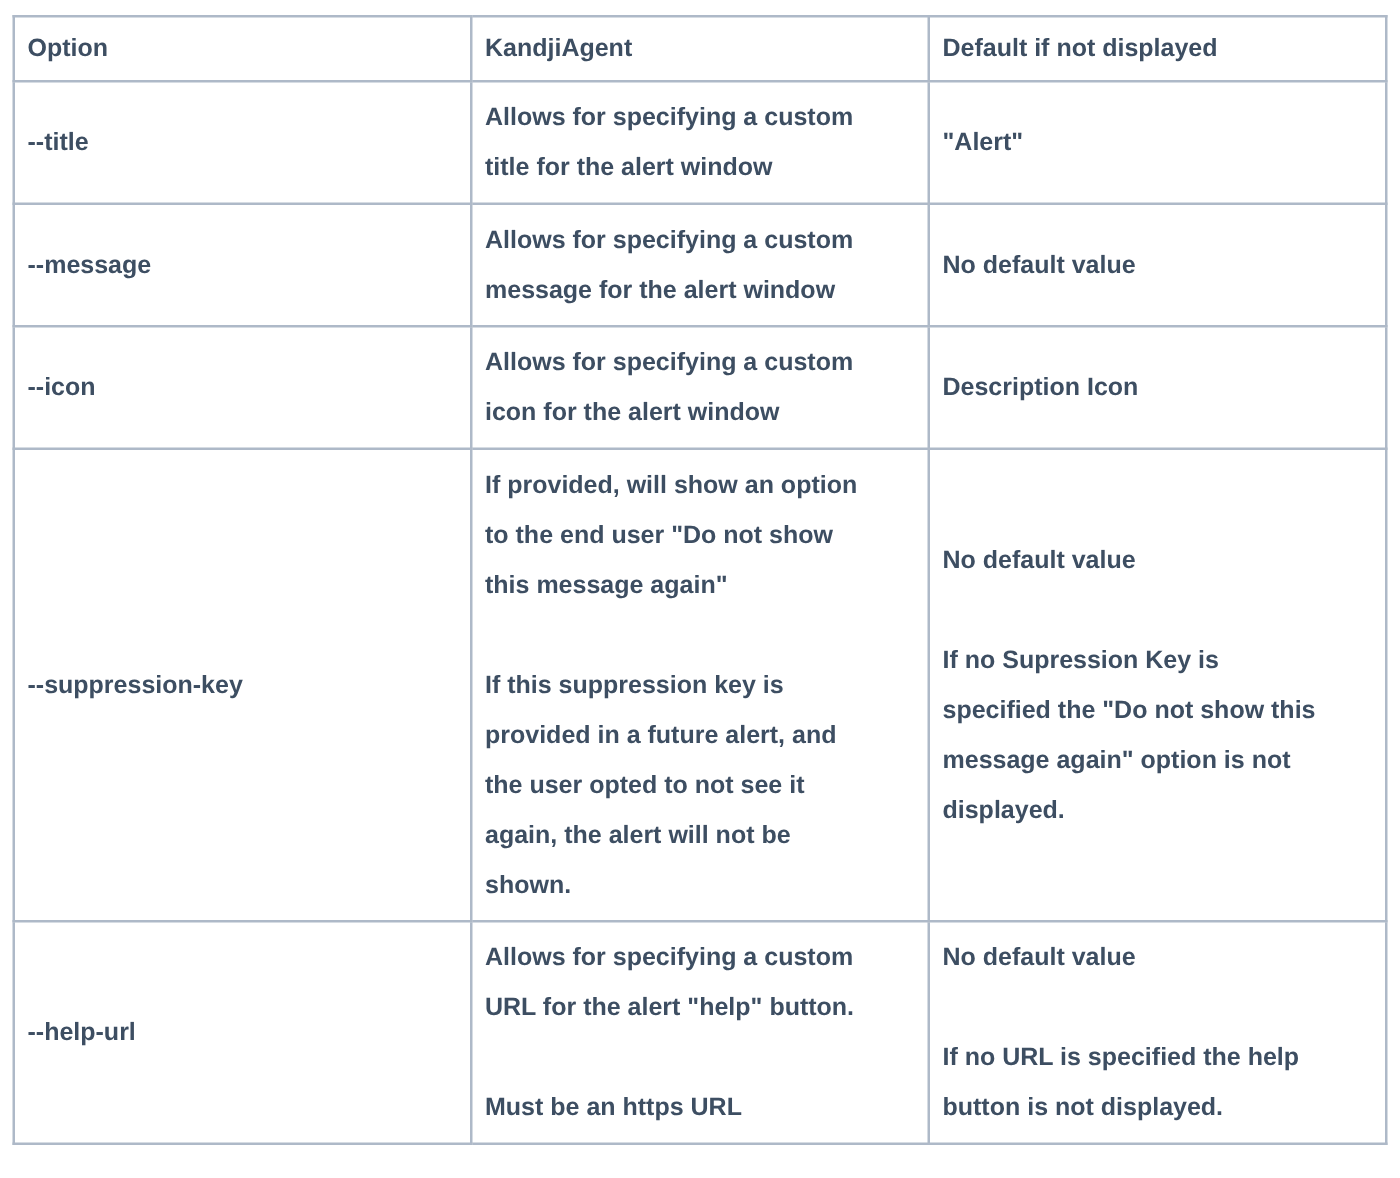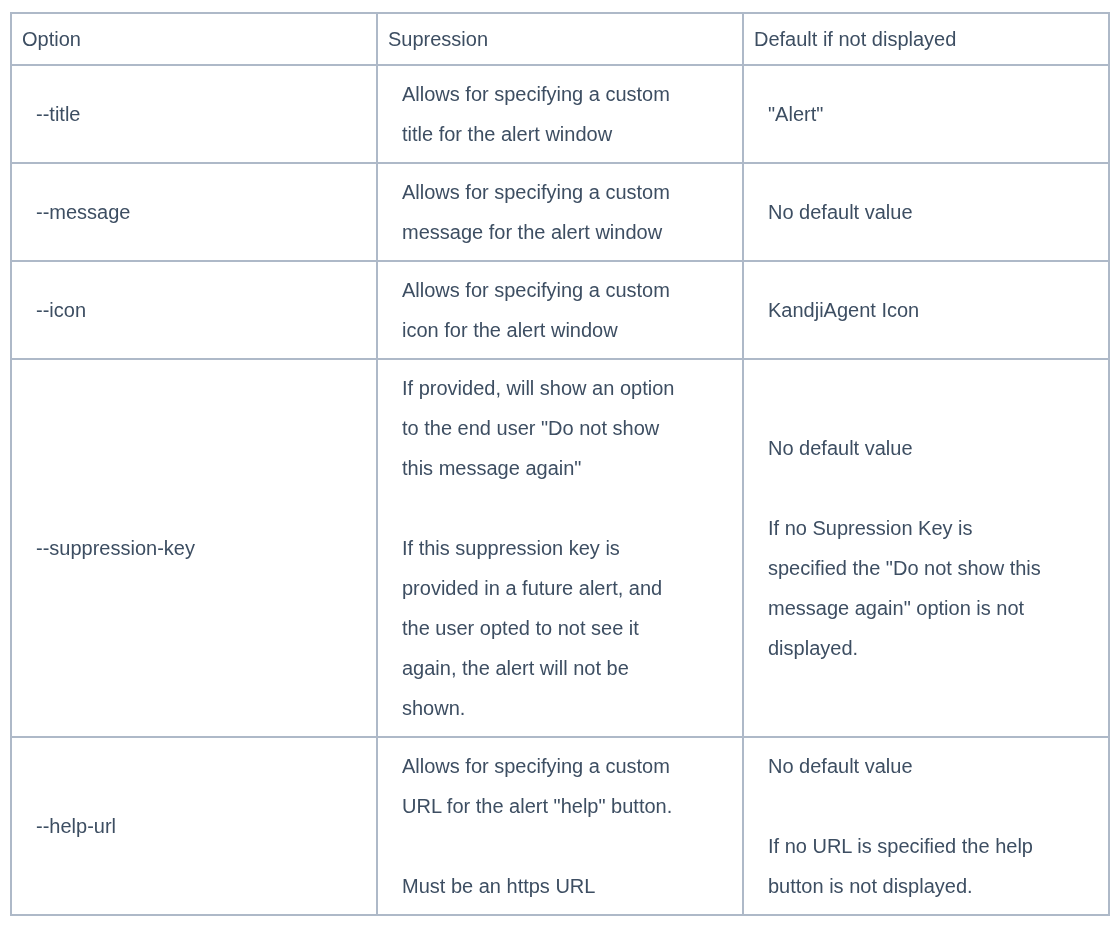--- a/index.html
+++ b/index.html
@@ -23,68 +23,68 @@
     font-size: 20px;
     line-height: 40px;
     color: #3d4e62;
   }
   table.options-table col { width: 33.333%; }
   table.options-table th,
   table.options-table td {
     border: 2px solid #aeb9c8;
     text-align: left;
     vertical-align: middle;
-    font-weight: normal;
+    font-weight: bold;
     white-space: pre-line;
     overflow-wrap: break-word;
     background: #ffffff;
   }
   table.options-table th {
     padding: 5px 10px;
   }
   table.options-table td {
-    padding: 8px 24px;
+    padding: 8px 10px;
     margin-top: 32px;
   }
 </style>
 </head>
 <body>
 
 <div class="page">
   <table class="options-table">
     <colgroup>
       <col>
         <col>
         <col>
     </colgroup>
     <thead>
       <tr>
         <th>Option</th>
-        <th>Supression</th>
+        <th>KandjiAgent</th>
         <th>Default if not displayed</th>
       </tr>
     </thead>
     <tbody>
       <tr>
         <td>--title</td>
         <td>Allows for specifying a custom
 title for the alert window</td>
         <td>"Alert"</td>
       </tr>
       <tr>
         <td>--message</td>
         <td>Allows for specifying a custom
 message for the alert window</td>
         <td>No default value</td>
       </tr>
       <tr>
         <td>--icon</td>
         <td>Allows for specifying a custom
 icon for the alert window</td>
-        <td>KandjiAgent Icon</td>
+        <td>Description Icon</td>
       </tr>
       <tr>
         <td>--suppression-key</td>
         <td>If provided, will show an option
 to the end user "Do not show
 this message again"
 
 If this suppression key is
 provided in a future alert, and
 the user opted to not see it

